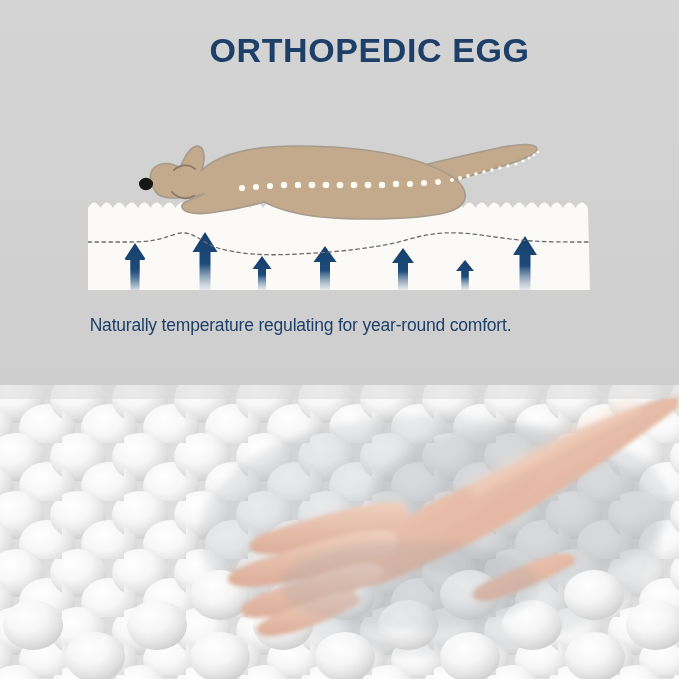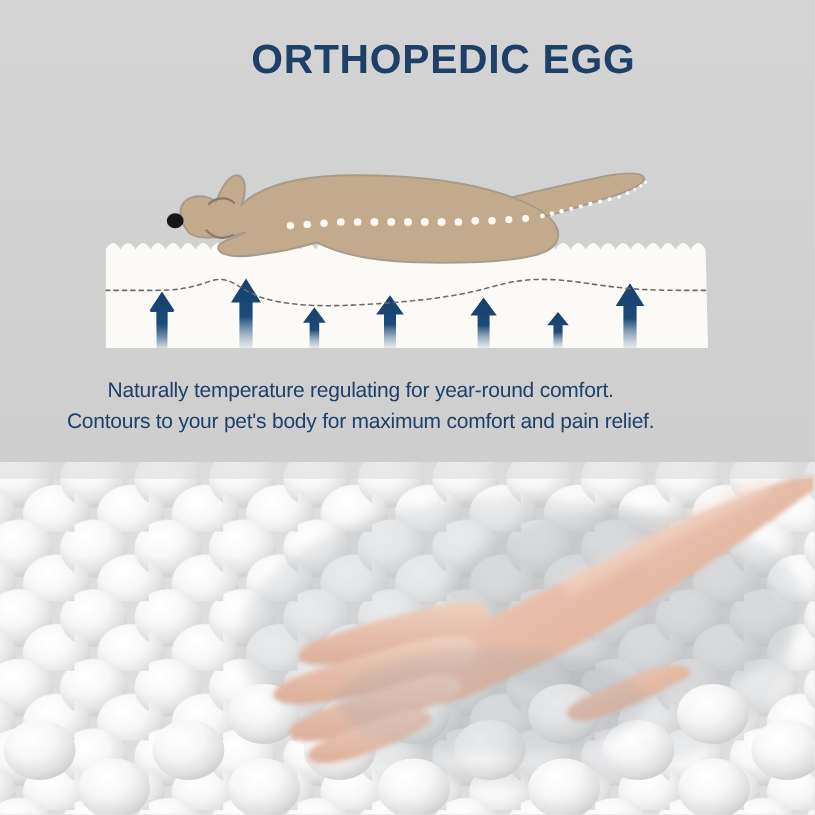--- a/index.html
+++ b/index.html
@@ -237,21 +237,20 @@
           <circle cx="423" cy="31" r="1.6"></circle>
           <circle cx="429" cy="28" r="1.5"></circle>
           <circle cx="434" cy="25" r="1.4"></circle>
           <circle cx="438" cy="22" r="1.3"></circle>
         </g>
       </svg>
     </div>
 
     <div class="copy">
       <span class="copy-line">Naturally temperature regulating for year-round comfort.</span>
-      <span class="copy-line">Contours to your pet's body for maximum comfort and pain relief.</span>
     </div>
   </div>
 
   <div class="photo">
     <svg width="679" height="294" viewBox="0 0 679 294" xmlns="http://www.w3.org/2000/svg">
       <defs>
 
         <radialGradient id="bumpG" cx="38%" cy="30%" r="72%">
           <stop offset="0%" stop-color="#ffffff"></stop>
           <stop offset="48%" stop-color="#f7f7f7"></stop>

